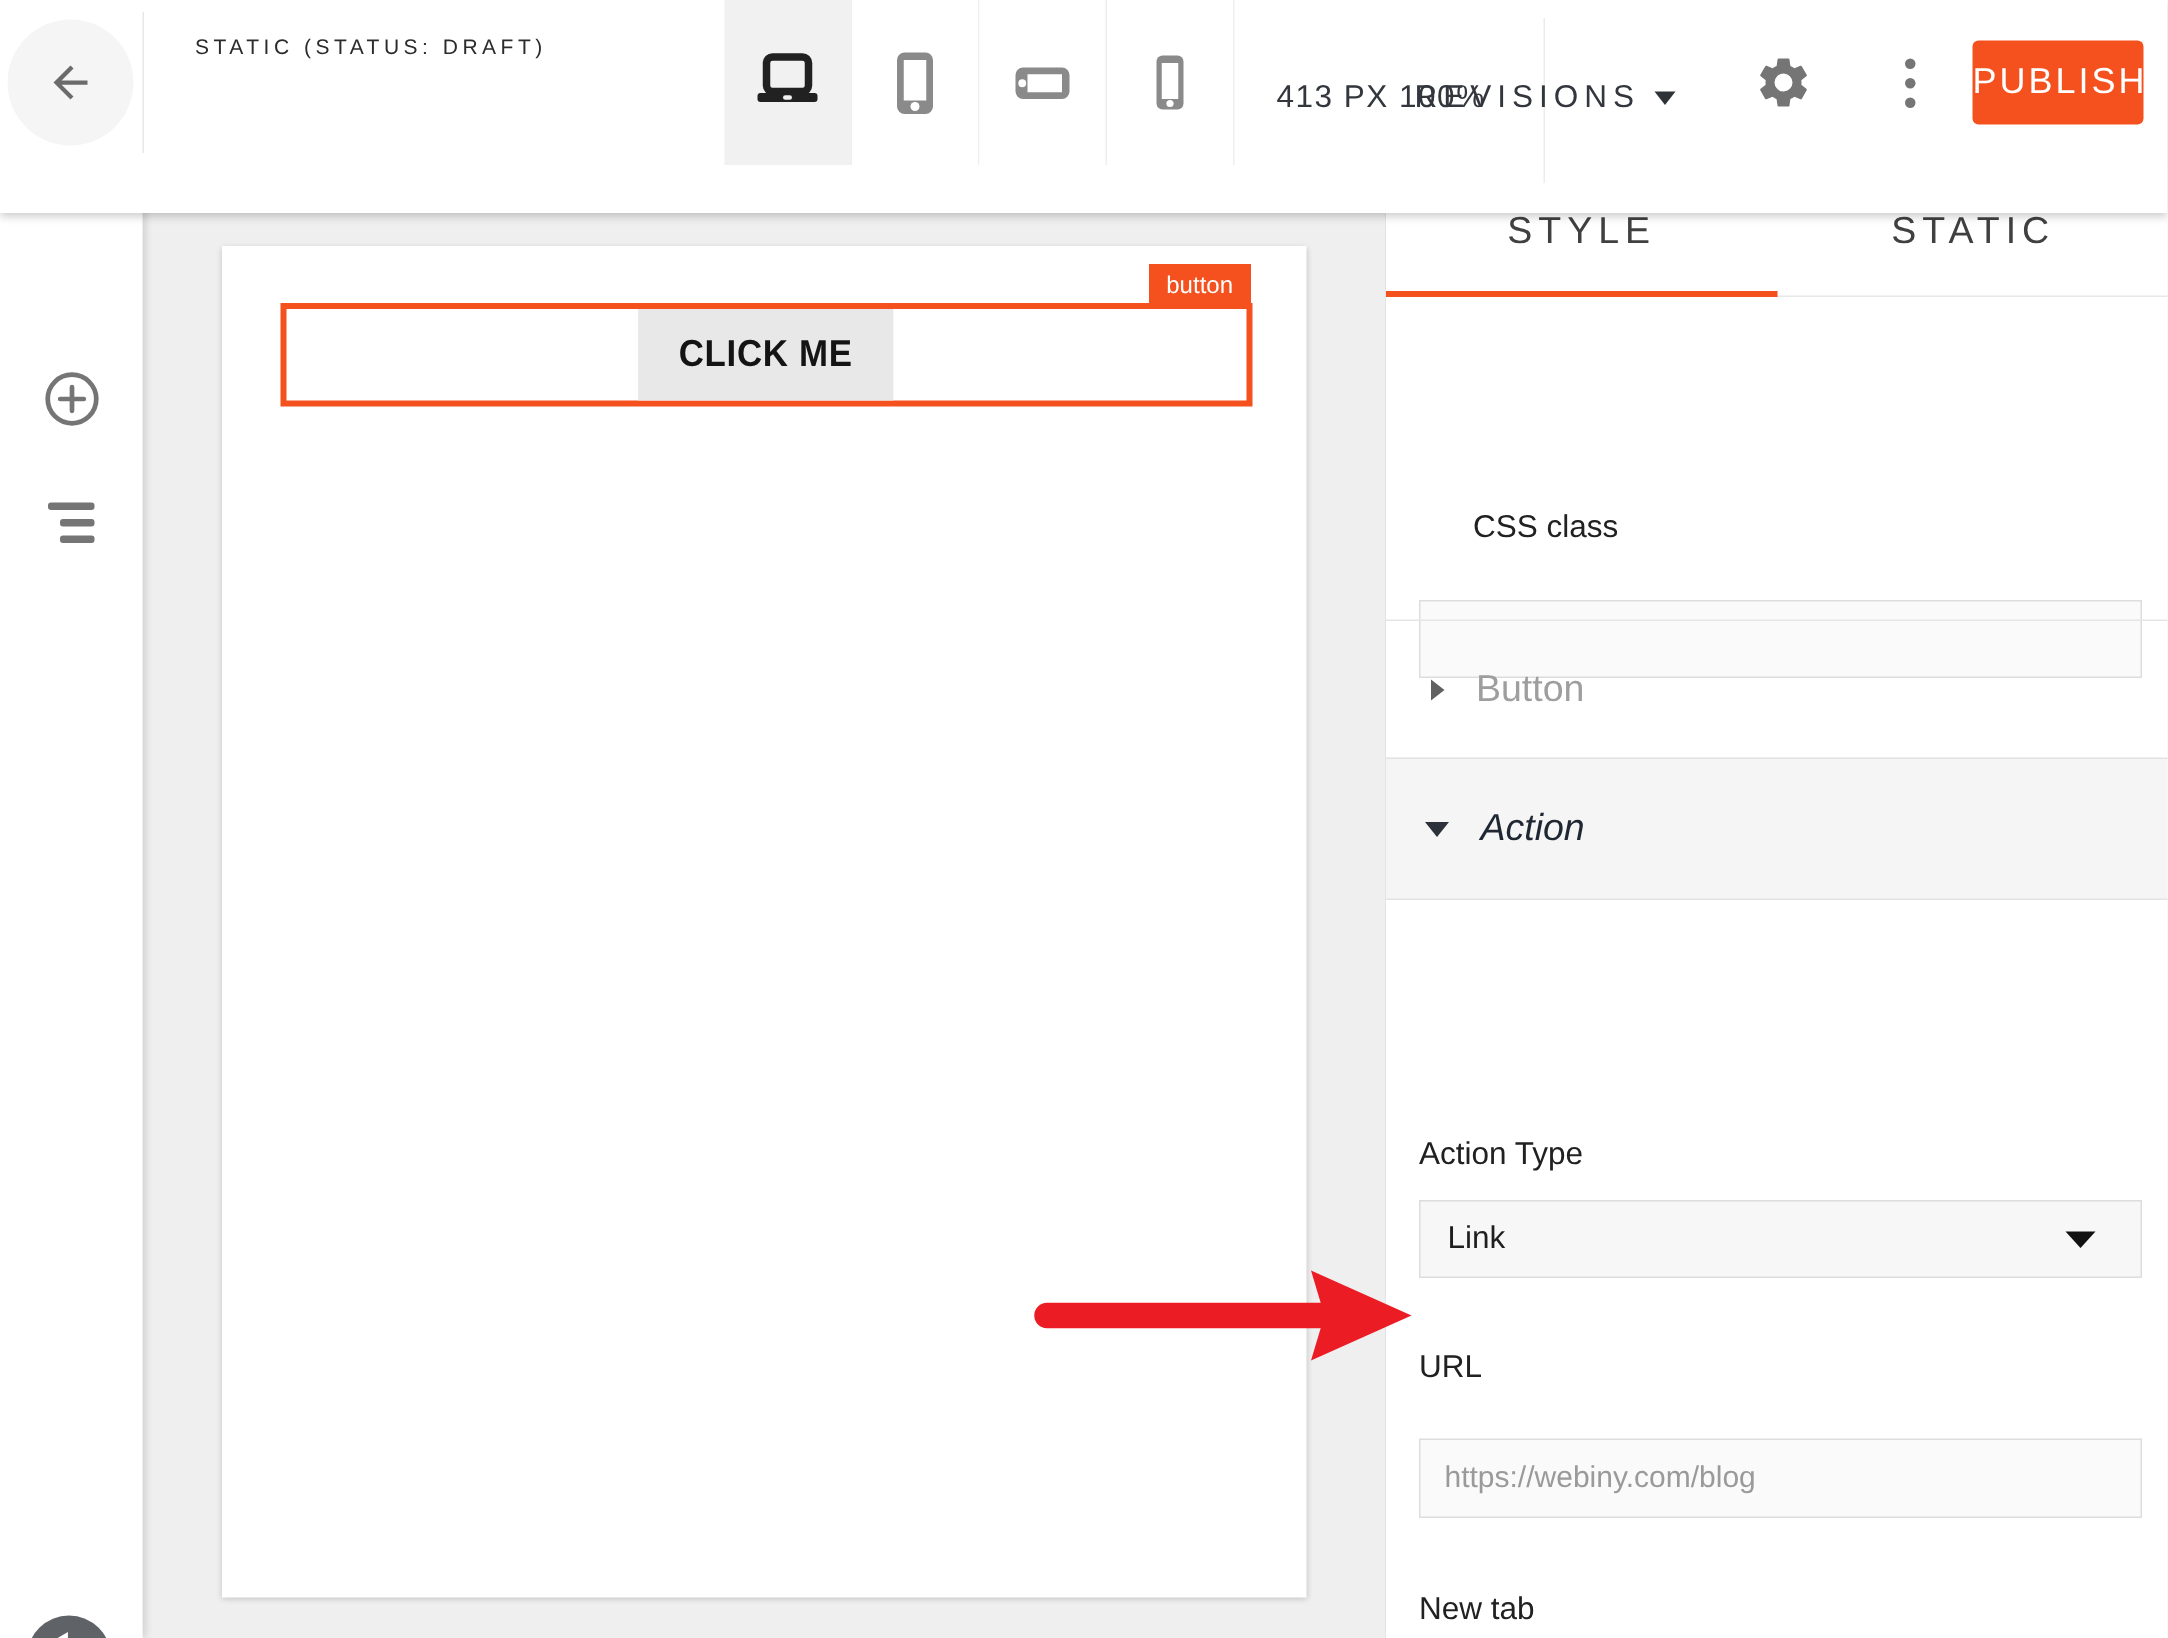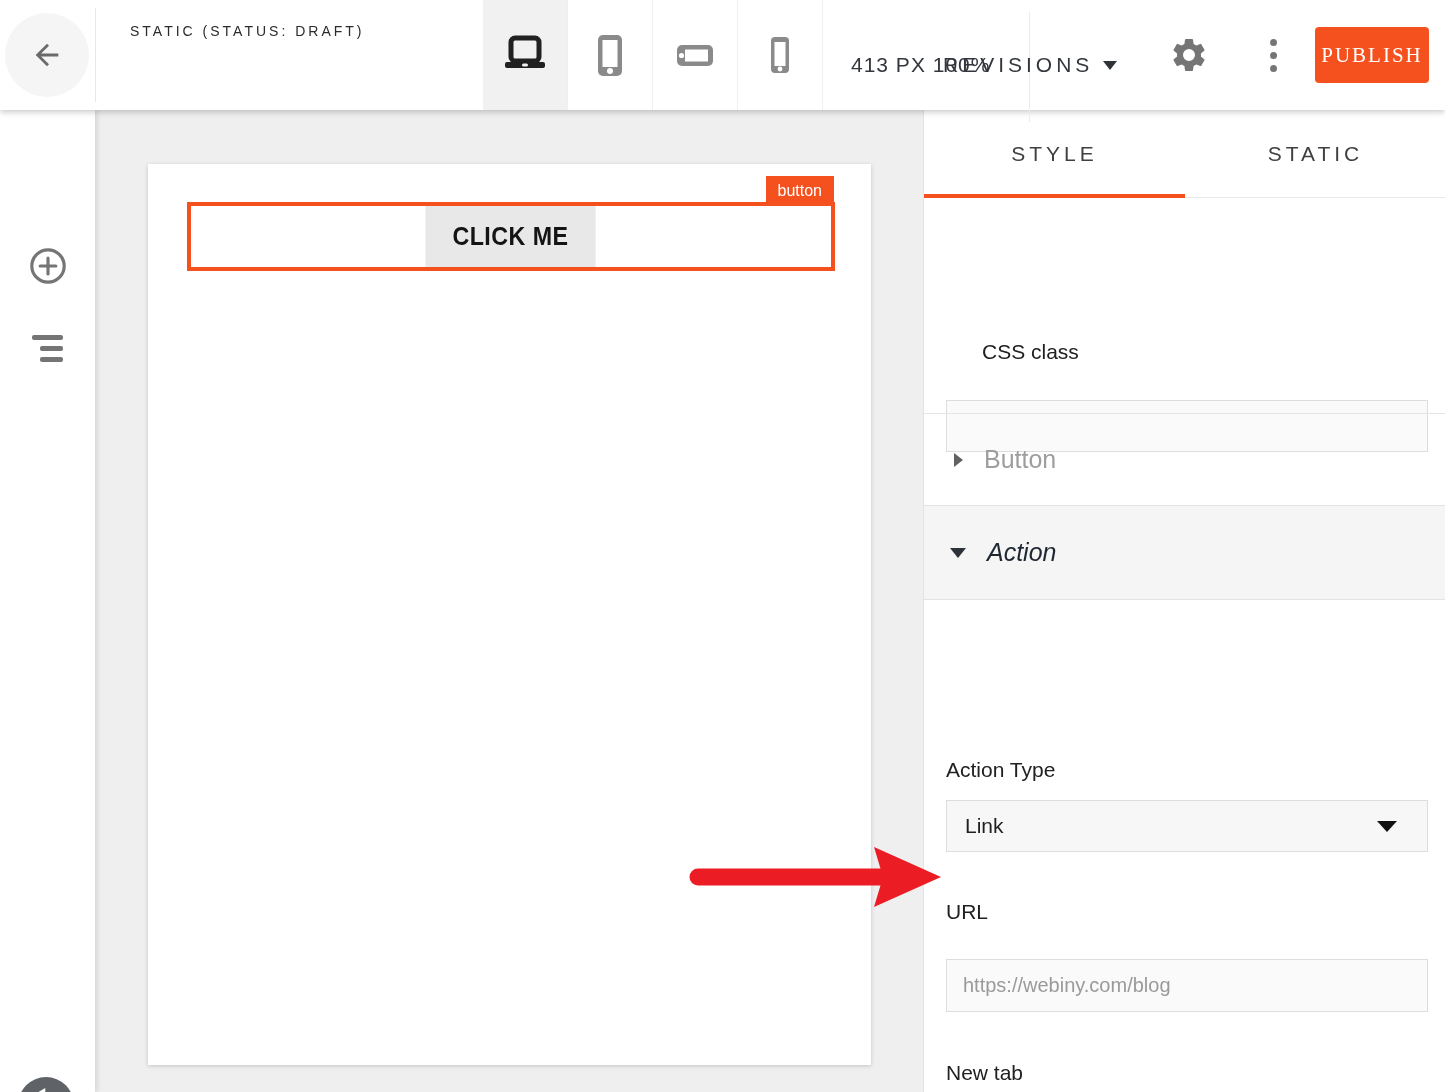--- a/index.html
+++ b/index.html
@@ -5,21 +5,21 @@
   :root { --accent:#f4511e; --arrow-red:#ec1c24; }
   * { margin:0; padding:0; box-sizing:border-box; }
   html,body { width:1445px; height:1092px; }
   body {
     font-family:"Liberation Sans", sans-serif;
     background:#fff; position:relative; overflow:hidden; color:#212121;
   }
 
   
   .header {
-    position:absolute; left:0; top:0; width:1445px; height:110px;
+    position:absolute; left:0; top:0; width:1445px; height:142px;
     background:#fff; z-index:30; box-shadow:0 2px 6px rgba(0,0,0,.22);
   }
   .back-btn {
     position:absolute; left:5px; top:13px; width:84px; height:84px;
     border-radius:50%; background:#f5f5f5; border:none; cursor:pointer;
     display:flex; align-items:center; justify-content:center;
   }
   .header-vline { position:absolute; left:95px; top:8px; height:94px; width:1px; background:#e8e8e8; }
   .title-block { position:absolute; left:130px; top:23px; }
   .page-status { font-size:14px; letter-spacing:3px; color:#2b2b2b; }
@@ -43,21 +43,21 @@
 
   .icon-btn { position:absolute; background:none; border:none; cursor:pointer; color:#757575;
     display:flex; align-items:center; justify-content:center; }
   .gear-btn { left:1166px; top:32px; width:46px; height:46px; }
   .kebab-btn { left:1258px; top:30px; width:30px; height:50px; }
   .kebab { display:flex; flex-direction:column; gap:6px; }
   .kebab i { width:7px; height:7px; border-radius:50%; background:#757575; }
   .publish-btn {
     position:absolute; left:1315px; top:27px; width:114px; height:56px;
     background:var(--accent); color:#fff; border:none; border-radius:4px;
-    font-size:21px; letter-spacing:2px; cursor:pointer; font-family:Liberation Serif, serif;
+    font-size:24px; letter-spacing:2px; cursor:pointer; font-family:Liberation Sans, sans-serif;
   }
 
   
   .sidebar {
     position:absolute; left:0; top:110px; width:95px; height:982px; background:#fff;
     z-index:20; box-shadow:2px 0 5px rgba(0,0,0,.12);
   }
   .side-btn { position:absolute; left:0; width:95px; height:60px; background:none; border:none; cursor:pointer;
     display:flex; align-items:center; justify-content:center; color:#757575; }
   .add-btn { top:126px; }
@@ -87,21 +87,21 @@
   }
 
   
   .arrow-svg { position:absolute; left:688px; top:840px; z-index:40; pointer-events:none; }
 
   
   .panel { position:absolute; left:923px; top:110px; width:522px; height:982px; background:#fff;
     z-index:10; border-left:1px solid #e3e3e3; }
   .tabs { position:absolute; left:0; top:0; width:522px; height:88px; border-bottom:1px solid #e8e8e8; display:flex; }
   .tab { width:50%; height:88px; background:none; border:none; cursor:pointer;
-    font-size:21px; letter-spacing:4px; color:#404040; font-family:"Liberation Sans", sans-serif; }
+    font-size:25px; letter-spacing:4px; color:#404040; font-family:"Liberation Sans", sans-serif; }
   .tab-underline { position:absolute; left:0; bottom:-1px; width:261px; height:4px; background:var(--accent); }
 
   .flabel { position:absolute; left:22px; font-size:21px; color:#212121; }
   .css-label { top:230px;margin-left:36px; }
   .text-input {
     position:absolute; left:22px; width:482px; height:52px; background:#fafafa;
     border:1px solid #ddd; font-size:20px; padding:12px 16px; color:#424242;
     font-family:"Liberation Sans", sans-serif;
   }
   .divider { position:absolute; left:0; width:522px; height:1px; background:#e5e5e5; }

